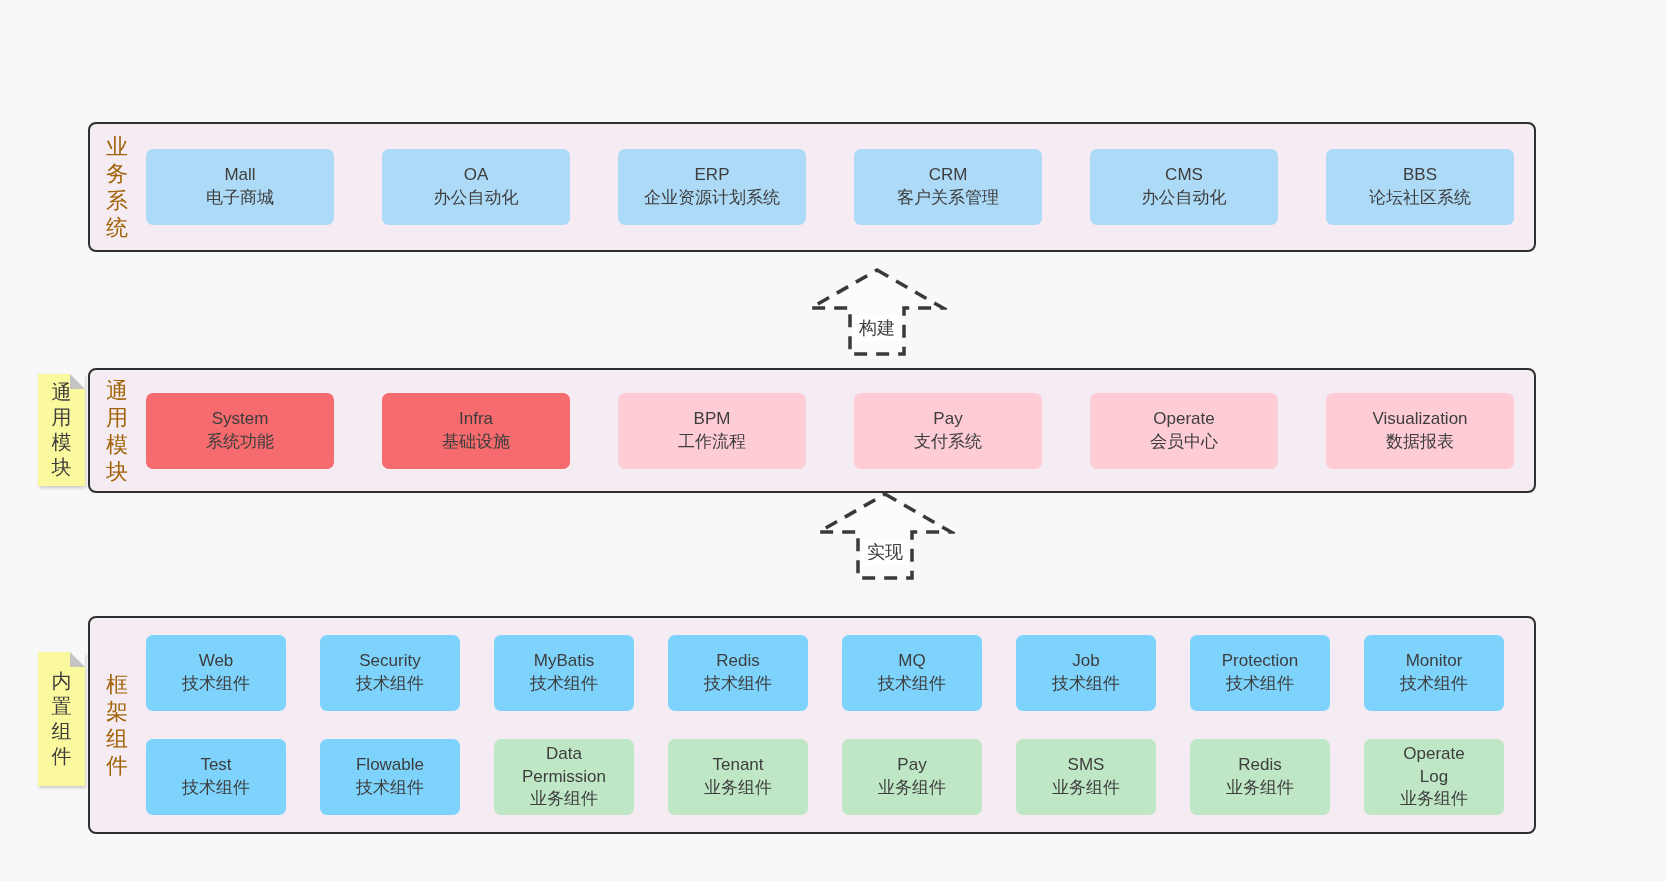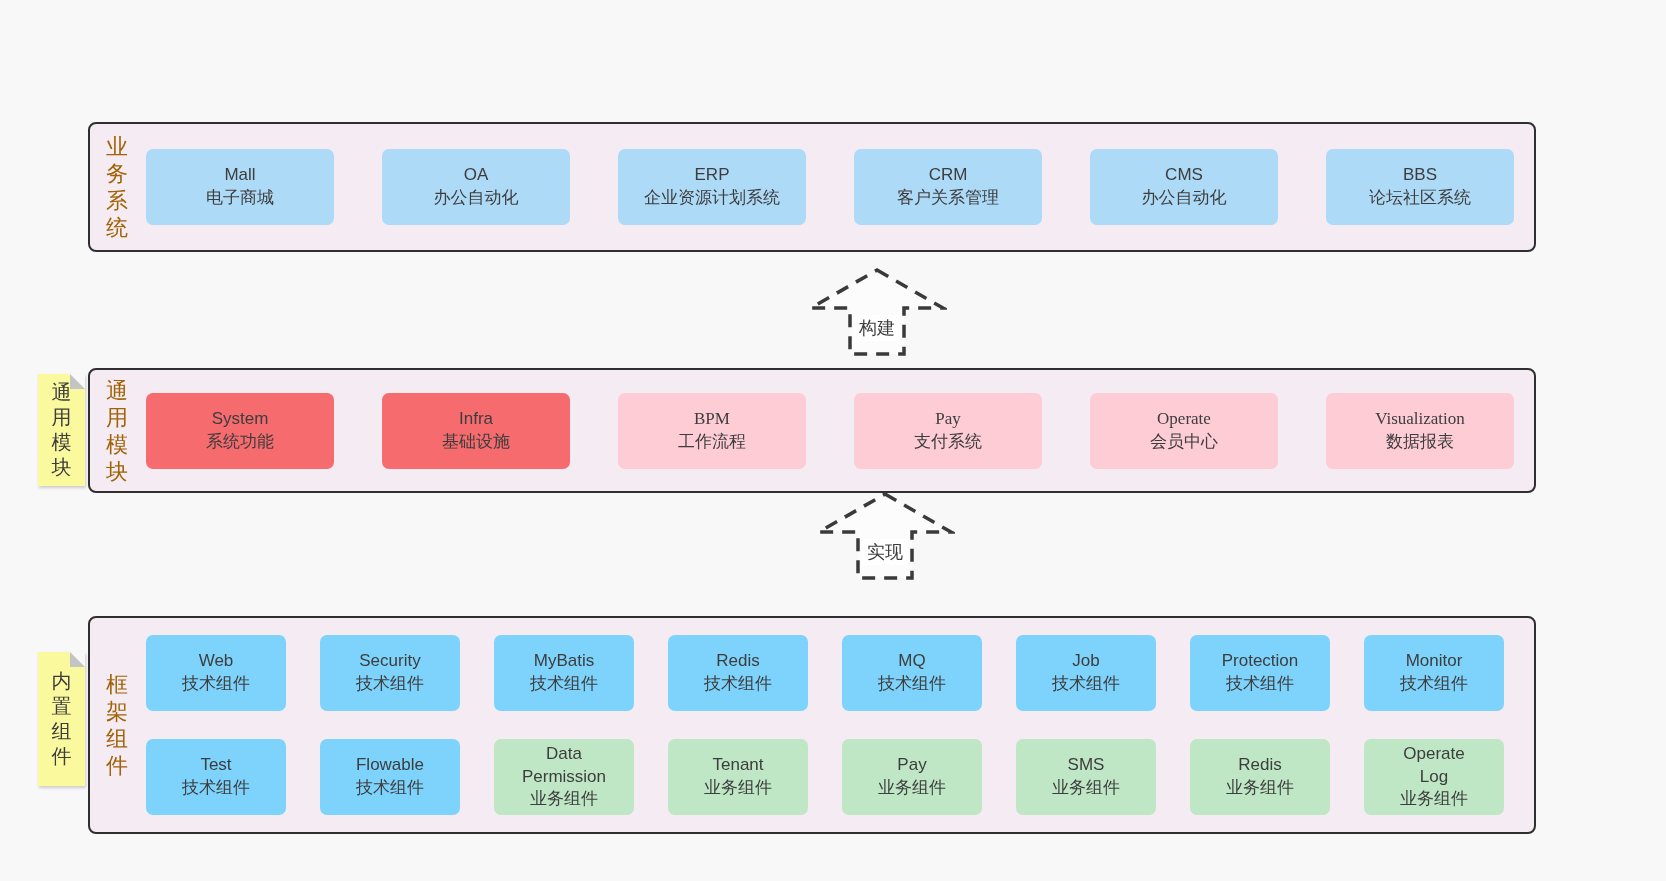--- a/index.html
+++ b/index.html
@@ -28,21 +28,21 @@
   .row.narrowgap{gap:34px;}
   .box{
     box-sizing:border-box;border-radius:7px;
     display:flex;flex-direction:column;justify-content:center;align-items:center;
     text-align:center;font-size:17px;line-height:1.35;padding:2px 23px;
   }
   .box-wide{width:188px;height:76px;}
   .box-narrow{width:140px;height:76px;}
   .v-blue{background:#addaf7;}
   .v-red{background:#f56b6e;}
-  .v-pink{background:#fdccd5;font-family:Liberation Serif, serif;}
+  .v-pink{background:#fdccd5;}
   .v-green{background:#7dd3fc;}
   .v-lightgreen{background:#bfe7c6;}
   .sticky{
     position:absolute;left:38px;width:47px;background:#fbf99e;
     box-shadow:1px 2px 3px rgba(0,0,0,0.18);
     display:flex;align-items:center;justify-content:center;z-index:2;
   }
   .sticky .fold{
     position:absolute;top:0;right:0;width:0;height:0;
     border-top:15px solid #f8f8f8;border-left:15px solid #c4c4c4;

